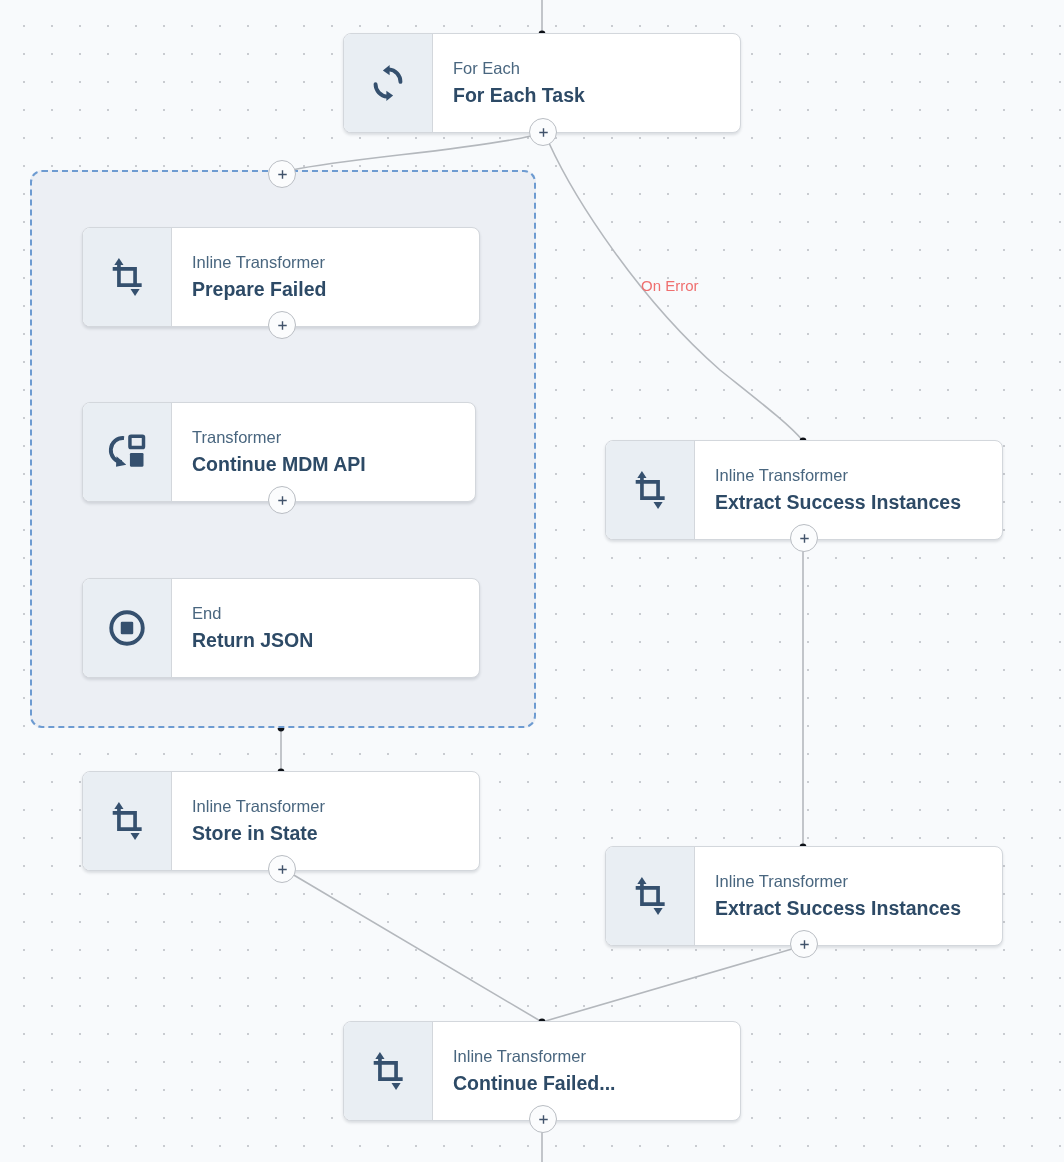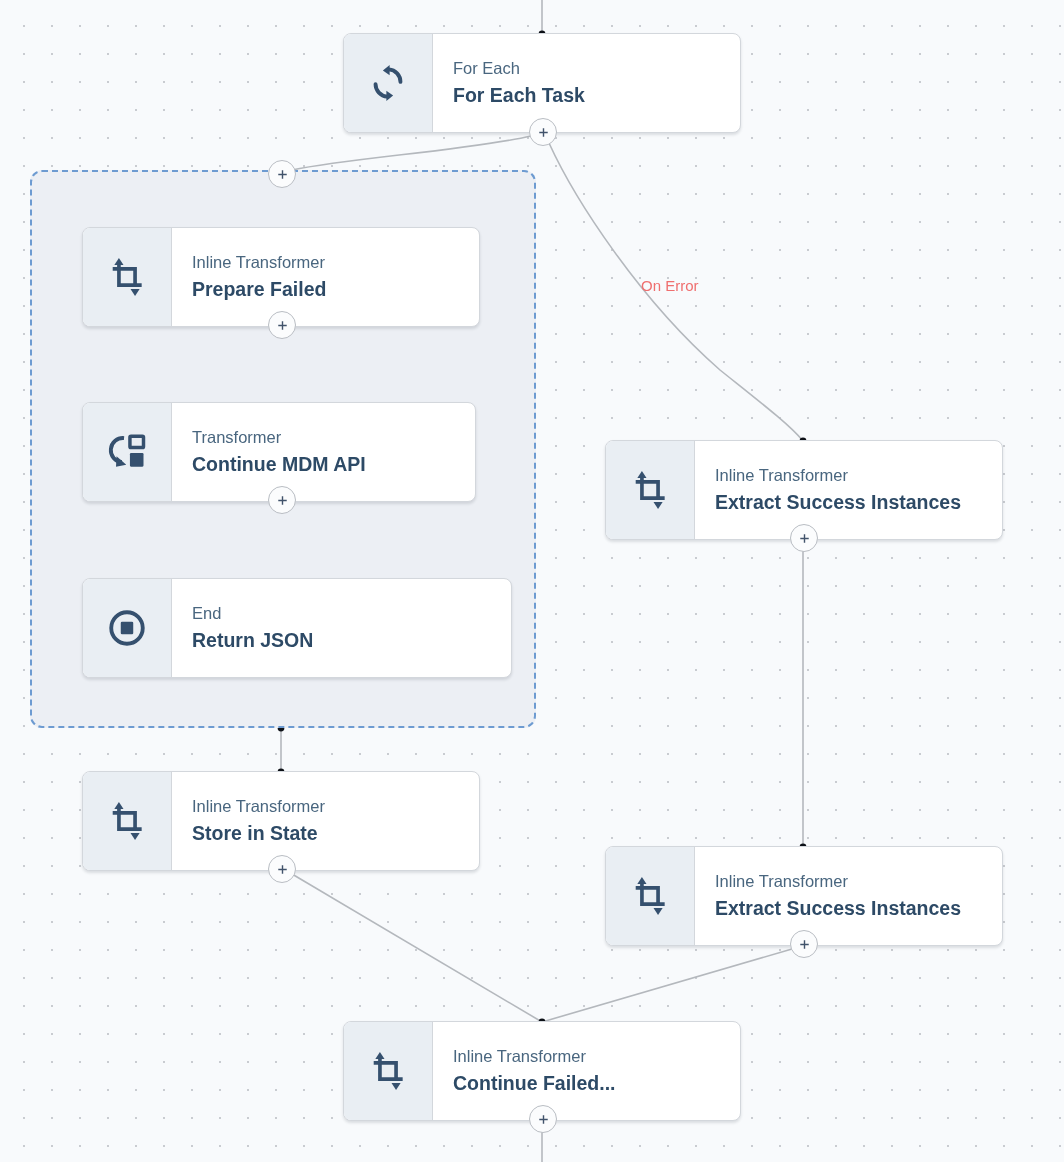--- a/index.html
+++ b/index.html
@@ -190,21 +190,21 @@
             <path d="M6.3 14.3 L11.6 19.0 L6.0 20.1 Z" fill="currentColor"></path>
             <rect x="13.6" y="3.4" width="7.4" height="6.2" rx="0.6" fill="none" stroke="currentColor" stroke-width="1.9"></rect>
             <rect x="13.6" y="12.6" width="7.4" height="7.4" rx="0.6" fill="currentColor"></rect>
           </svg>
         </div>
         <div class="node-body">
           <div class="node-type">Transformer</div>
           <div class="node-title">Continue MDM API</div>
         </div>
       </div>
-      <div class="node" style="left: 82px; top: 578px; width: 430px; height: 100px;">
+      <div class="node" style="left: 82px; top: 578px; width: 398px; height: 100px;">
         <div class="node-icon">
           <svg width="44" height="44" viewBox="0 0 24 24">
             <circle cx="12" cy="12" r="8.6" fill="none" stroke="currentColor" stroke-width="2.1"></circle>
             <rect x="8.6" y="8.6" width="6.8" height="6.8" rx="0.7" fill="currentColor"></rect>
           </svg>
         </div>
         <div class="node-body">
           <div class="node-type">End</div>
           <div class="node-title">Return JSON</div>
         </div>

